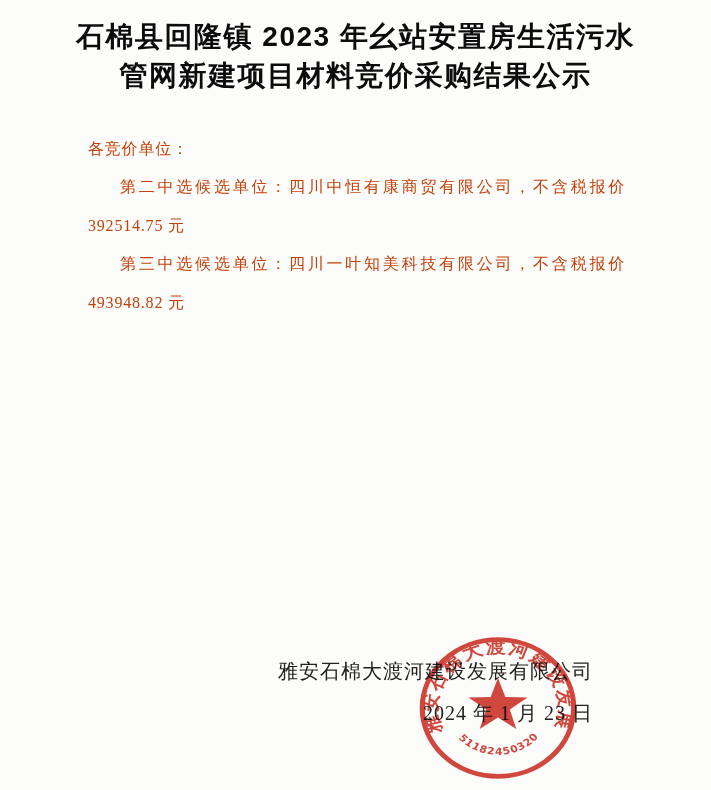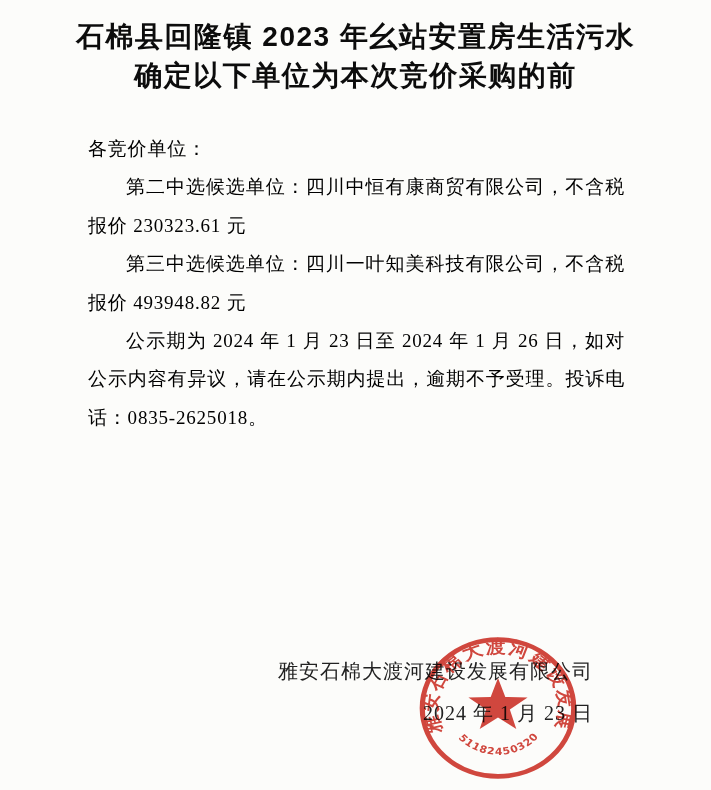--- a/index.html
+++ b/index.html
@@ -25,25 +25,25 @@
     font-weight: 700;
     font-size: 28px;
     line-height: 39px;
     letter-spacing: 1.5px;
     color: #0c0c0c;
   }
   .content {
     position: absolute;
     top: 130px; left: 88px;
     width: 537px;
-    font-size: 19px;
+    font-size: 16px;
     line-height: 38.4px;
     letter-spacing: 0.8px;
     text-align: justify;
-    color: #000000;
+    color: #c2410c;
   }
   .salutation { margin: 0; }
   p.para { margin: 0; text-indent: 2em; }
   .signature {
     position: absolute;
     top: 650px; left: 0;
     width: 593px;
     text-align: right;
     font-size: 20px;
     line-height: 42px;
@@ -73,28 +73,27 @@
     letter-spacing: 0.8px;
   }
 </style>
 </head>
 <body>
 
 <div class="page">
 
   <div class="doc-title">
     <div>石棉县回隆镇 2023 年幺站安置房生活污水</div>
-    <div>确定以下单位为本次竞价采购的前</div>
+    <div>管网新建项目材料竞价采购结果公示</div>
   </div>
 
   <div class="content">
     <p class="salutation">各竞价单位：</p>
-    <p class="para">第二中选候选单位：四川中恒有康商贸有限公司，不含税报价 230323.61 元</p>
+    <p class="para">第二中选候选单位：四川中恒有康商贸有限公司，不含税报价 392514.75 元</p>
     <p class="para">第三中选候选单位：四川一叶知美科技有限公司，不含税报价 493948.82 元</p>
-    <p class="para">公示期为 2024 年 1 月 23 日至 2024 年 1 月 26 日，如对公示内容有异议，请在公示期内提出，逾期不予受理。投诉电话：0835-2625018。</p>
   </div>
 
   <div class="signature">
     <div>雅安石棉大渡河建设发展有限公司</div>
     <div>2024 年 1 月 23 日</div>
   </div>
 
   <div class="stamp">
     <svg viewBox="-80 -80 160 160" preserveAspectRatio="none">
       <defs>

